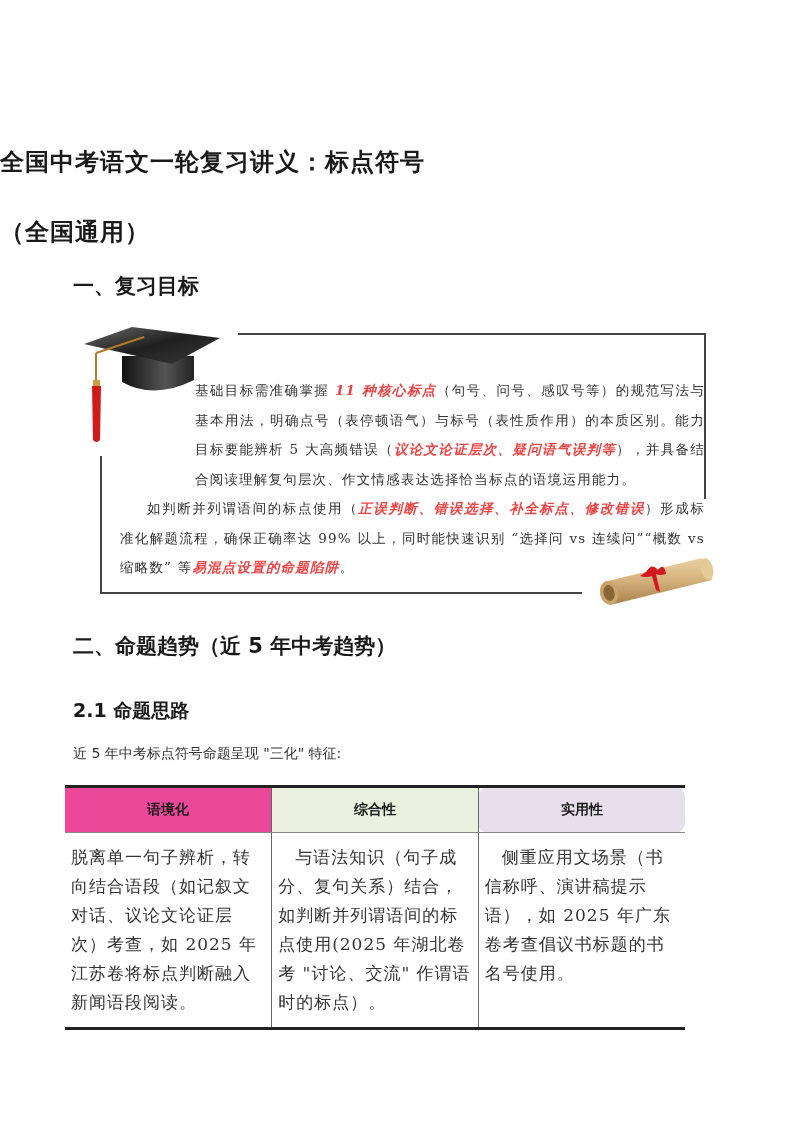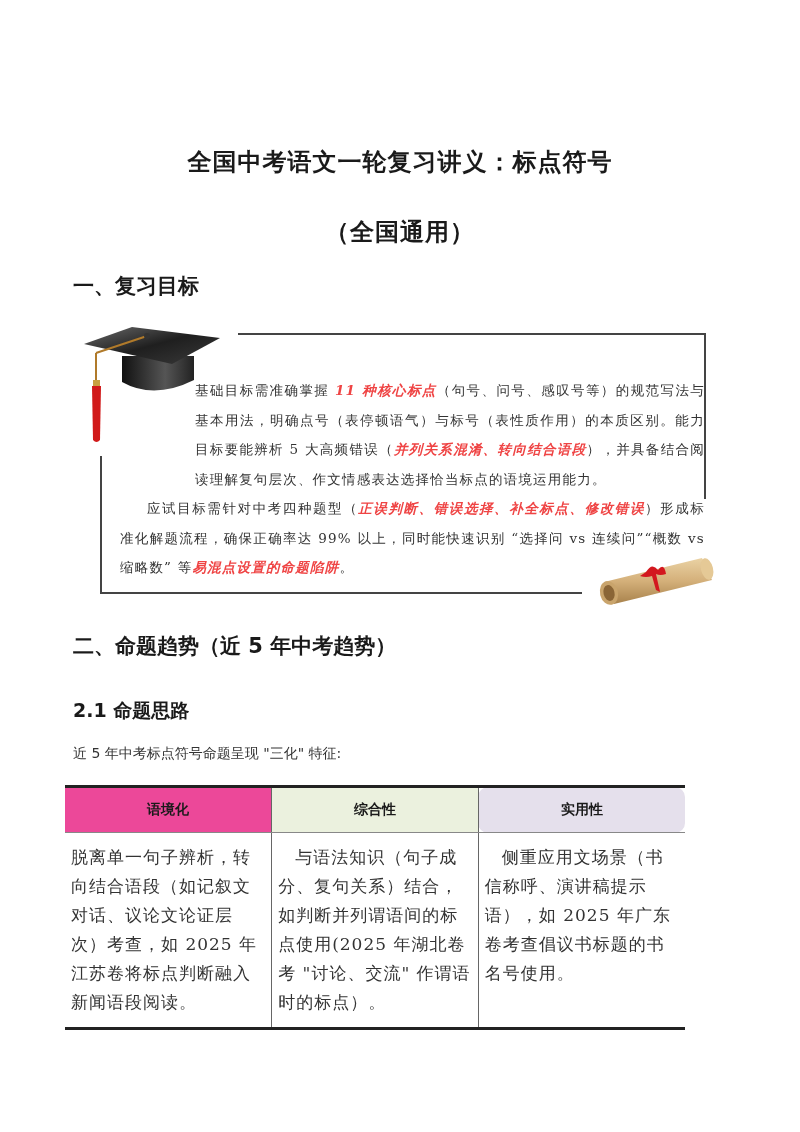--- a/index.html
+++ b/index.html
@@ -1,18 +1,18 @@
 <!DOCTYPE html>
 <html><head>
 <meta charset="utf-8">
 <style>
   html, body { margin: 0; padding: 0; background: #ffffff; }
   body { width: 800px; height: 1132px; position: relative; overflow: hidden; font-family: "DejaVu Sans", "Liberation Sans", sans-serif; color: #1a1a1a; }
   .abs { position: absolute; }
-  .title { left: 0; width: 800px; text-align: center; font-weight: bold; font-size: 24px; letter-spacing: 1px; }
+  .title { left: 0; width: 800px; text-align: left; font-weight: bold; font-size: 24px; letter-spacing: 1px; }
   #t1 { top: 146px; }
   #t2 { top: 216px; }
   .h1 { font-weight: bold; font-size: 21px; left: 73px; }
   #h-goal { top: 272px; }
   #h-trend { top: 632px; }
   .h2 { font-weight: bold; font-size: 19px; left: 73px; top: 698px; }
   .intro { left: 73px; top: 745px; font-size: 14px; color: #333; }
 
   
   .box-top { left: 238px; top: 333px; width: 468px; height: 0; border-top: 2px solid #444; }
@@ -65,22 +65,22 @@
   <path d="M38 34 L38 60 Q70 78 110 58 L110 34 Z" fill="url(#capb)"></path>
   <polygon points="0,22 48,5 136,16 88,42" fill="url(#capg)"></polygon>
   <line x1="12" y1="31" x2="63" y2="14" stroke="#b07a2a" stroke-width="2"></line>
   <circle cx="63" cy="14" r="3" fill="#333"></circle>
   <line x1="12" y1="31" x2="12" y2="60" stroke="#b07a2a" stroke-width="2"></line>
   <rect x="9" y="58" width="7" height="6" fill="#c8a040"></rect>
   <path d="M8 64 L17 64 L16 118 Q12.5 122 9 118 Z" fill="#d11a1a"></path>
 </svg>
 
 <div class="abs goal-text">
-  <p class="first"><span>基础目标需准确掌握 </span><span class="hl">11 种核心标点</span><span>（句号、问号、感叹号等）的规范写法与基本用法，明确点号（表停顿语气）与标号（表性质作用）的本质区别。能力目标要能辨析 5 大高频错误（</span><span class="hl">并列关系混淆、转向结合语段</span><span>），并具备结合阅读理解复句层次、作文情感表达选择恰当标点的语境运用能力。</span></p>
-  <p><span>应试目标需针对中考四种题型（</span><span class="hl">正误判断、错误选择、补全标点、修改错误</span><span>）形成标准化解题流程，确保正确率达 99% 以上，同时能快速识别 “选择问 vs 连续问”“概数 vs 缩略数” 等</span><span class="hl">易混点设置的命题陷阱</span><span>。</span></p>
+  <p class="first"><span>基础目标需准确掌握 </span><span class="hl">11 种核心标点</span><span>（句号、问号、感叹号等）的规范写法与基本用法，明确点号（表停顿语气）与标号（表性质作用）的本质区别。能力目标要能辨析 5 大高频错误（</span><span class="hl">议论文论证层次、疑问语气误判等</span><span>），并具备结合阅读理解复句层次、作文情感表达选择恰当标点的语境运用能力。</span></p>
+  <p><span>如判断并列谓语间的标点使用（</span><span class="hl">正误判断、错误选择、补全标点、修改错误</span><span>）形成标准化解题流程，确保正确率达 99% 以上，同时能快速识别 “选择问 vs 连续问”“概数 vs 缩略数” 等</span><span class="hl">易混点设置的命题陷阱</span><span>。</span></p>
 </div>
 
 <svg class="abs scroll-img" viewBox="0 0 122 52">
   <defs>
     <linearGradient id="scg" x1="0" y1="0" x2="0" y2="1">
       <stop offset="0" stop-color="#ead2a4"></stop>
       <stop offset="0.5" stop-color="#d4b07a"></stop>
       <stop offset="1" stop-color="#a8824c"></stop>
     </linearGradient>
   </defs>

